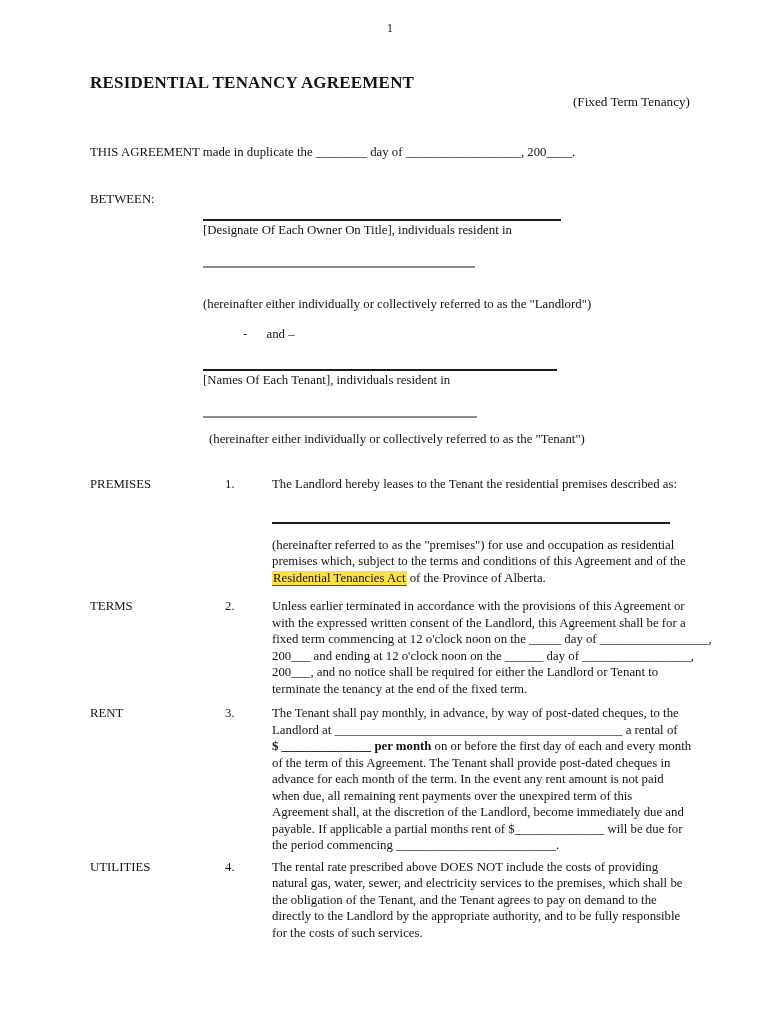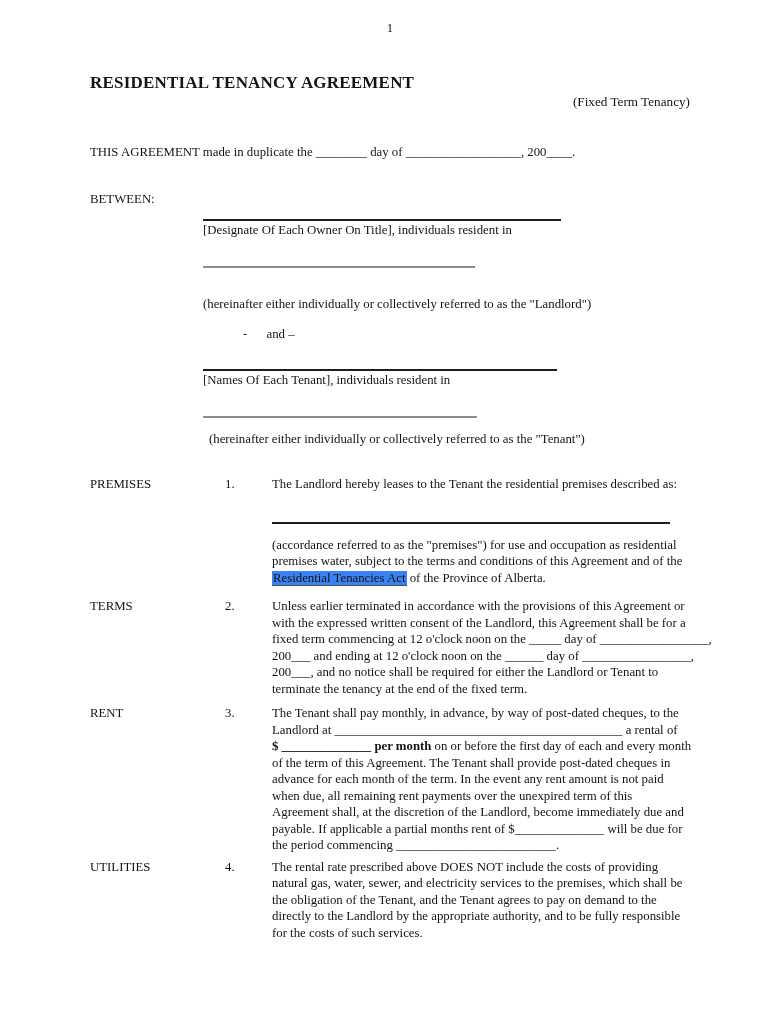--- a/index.html
+++ b/index.html
@@ -39,21 +39,21 @@
   .section { display:grid; grid-template-columns:135px 47px 1fr; }
   .section.terms { margin-top:12px; }
   .section.rent { margin-top:8px; }
   .section.utilities { margin-top:5px; }
   .s-label, .s-num { line-height:16.5px; }
   .tline { line-height:16.5px; white-space:nowrap; }
   .fl-premises { width:398px; margin-top:29px; }
   .premises-para { margin-top:13px; }
   .b { font-weight:bold; }
   .act {
-    background:#3b82f6;
+    background:#fde047;
     border-bottom:1.5px solid #4a4a4a;
     padding:0 1px;
   }
 </style>
 </head>
 <body>
 
 <div class="page">
   <div class="content">
 
@@ -87,22 +87,22 @@
 
     <div class="sections">
 
       <div class="section premises">
         <div class="s-label">PREMISES</div>
         <div class="s-num">1.</div>
         <div class="s-body">
           <div class="tline">The Landlord hereby leases to the Tenant the residential premises described as:</div>
           <div class="fill-line fl-premises"></div>
           <div class="premises-para">
-            <div class="tline">(accordance referred to as the "premises") for use and occupation as residential</div>
-            <div class="tline">premises water, subject to the terms and conditions of this Agreement and of the</div>
+            <div class="tline">(hereinafter referred to as the "premises") for use and occupation as residential</div>
+            <div class="tline">premises which, subject to the terms and conditions of this Agreement and of the</div>
             <div class="tline"><span class="act">Residential Tenancies Act</span><span> of the Province of Alberta.</span></div>
           </div>
         </div>
       </div>
 
       <div class="section terms">
         <div class="s-label">TERMS</div>
         <div class="s-num">2.</div>
         <div class="s-body">
           <div class="tline">Unless earlier terminated in accordance with the provisions of this Agreement or</div>

